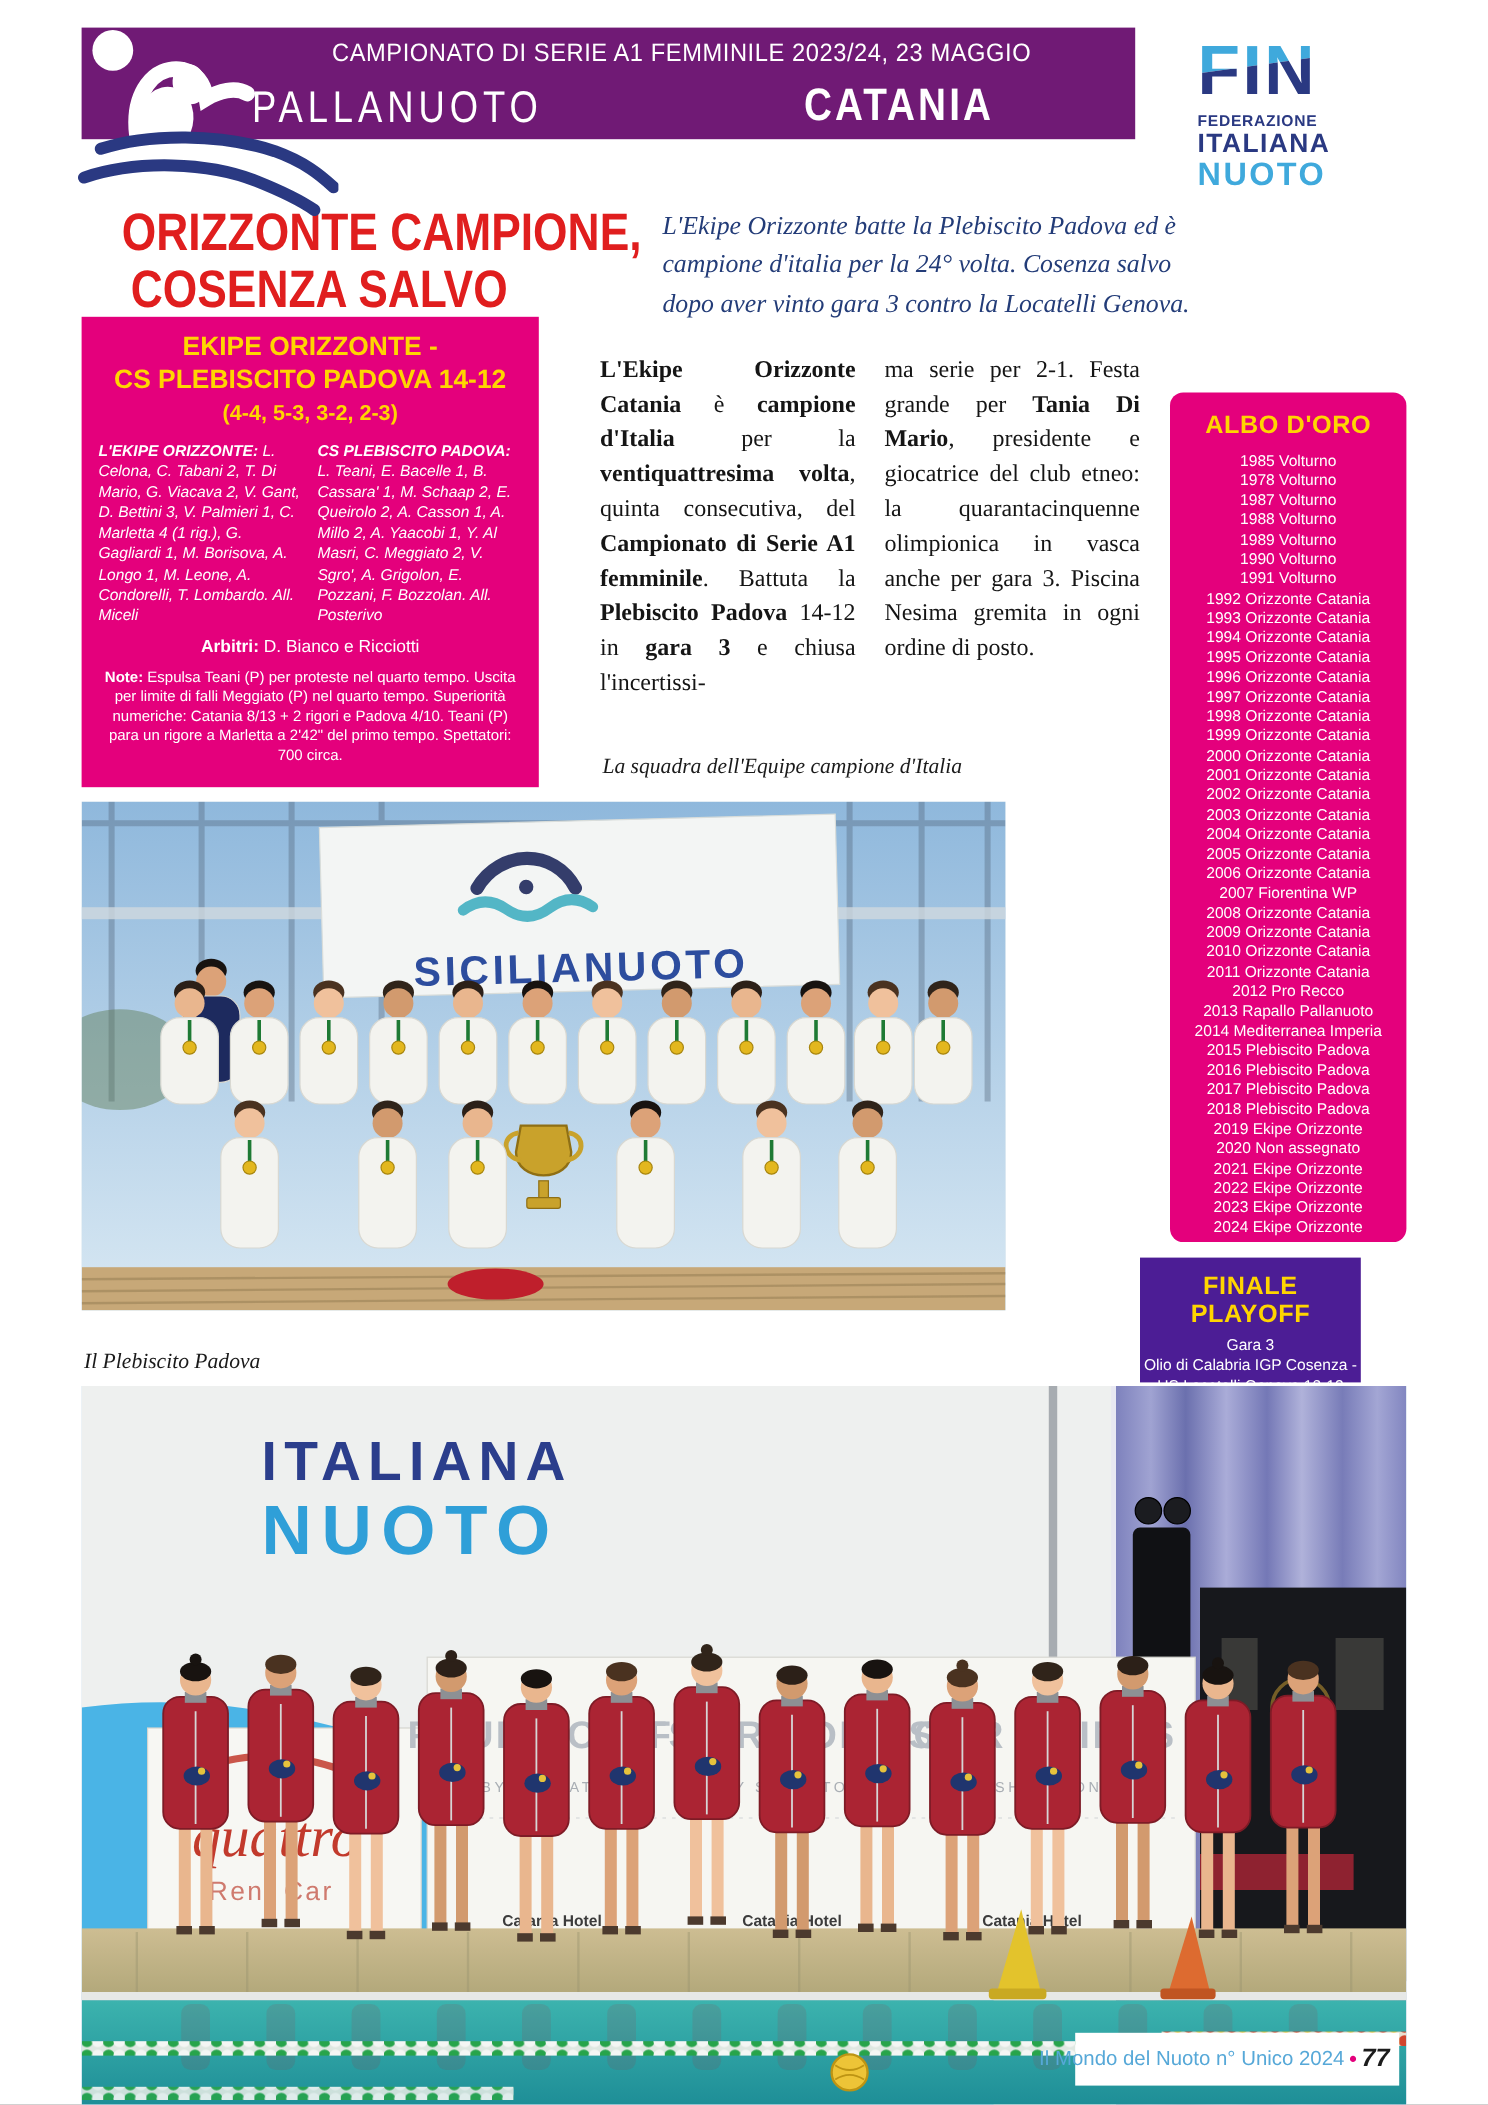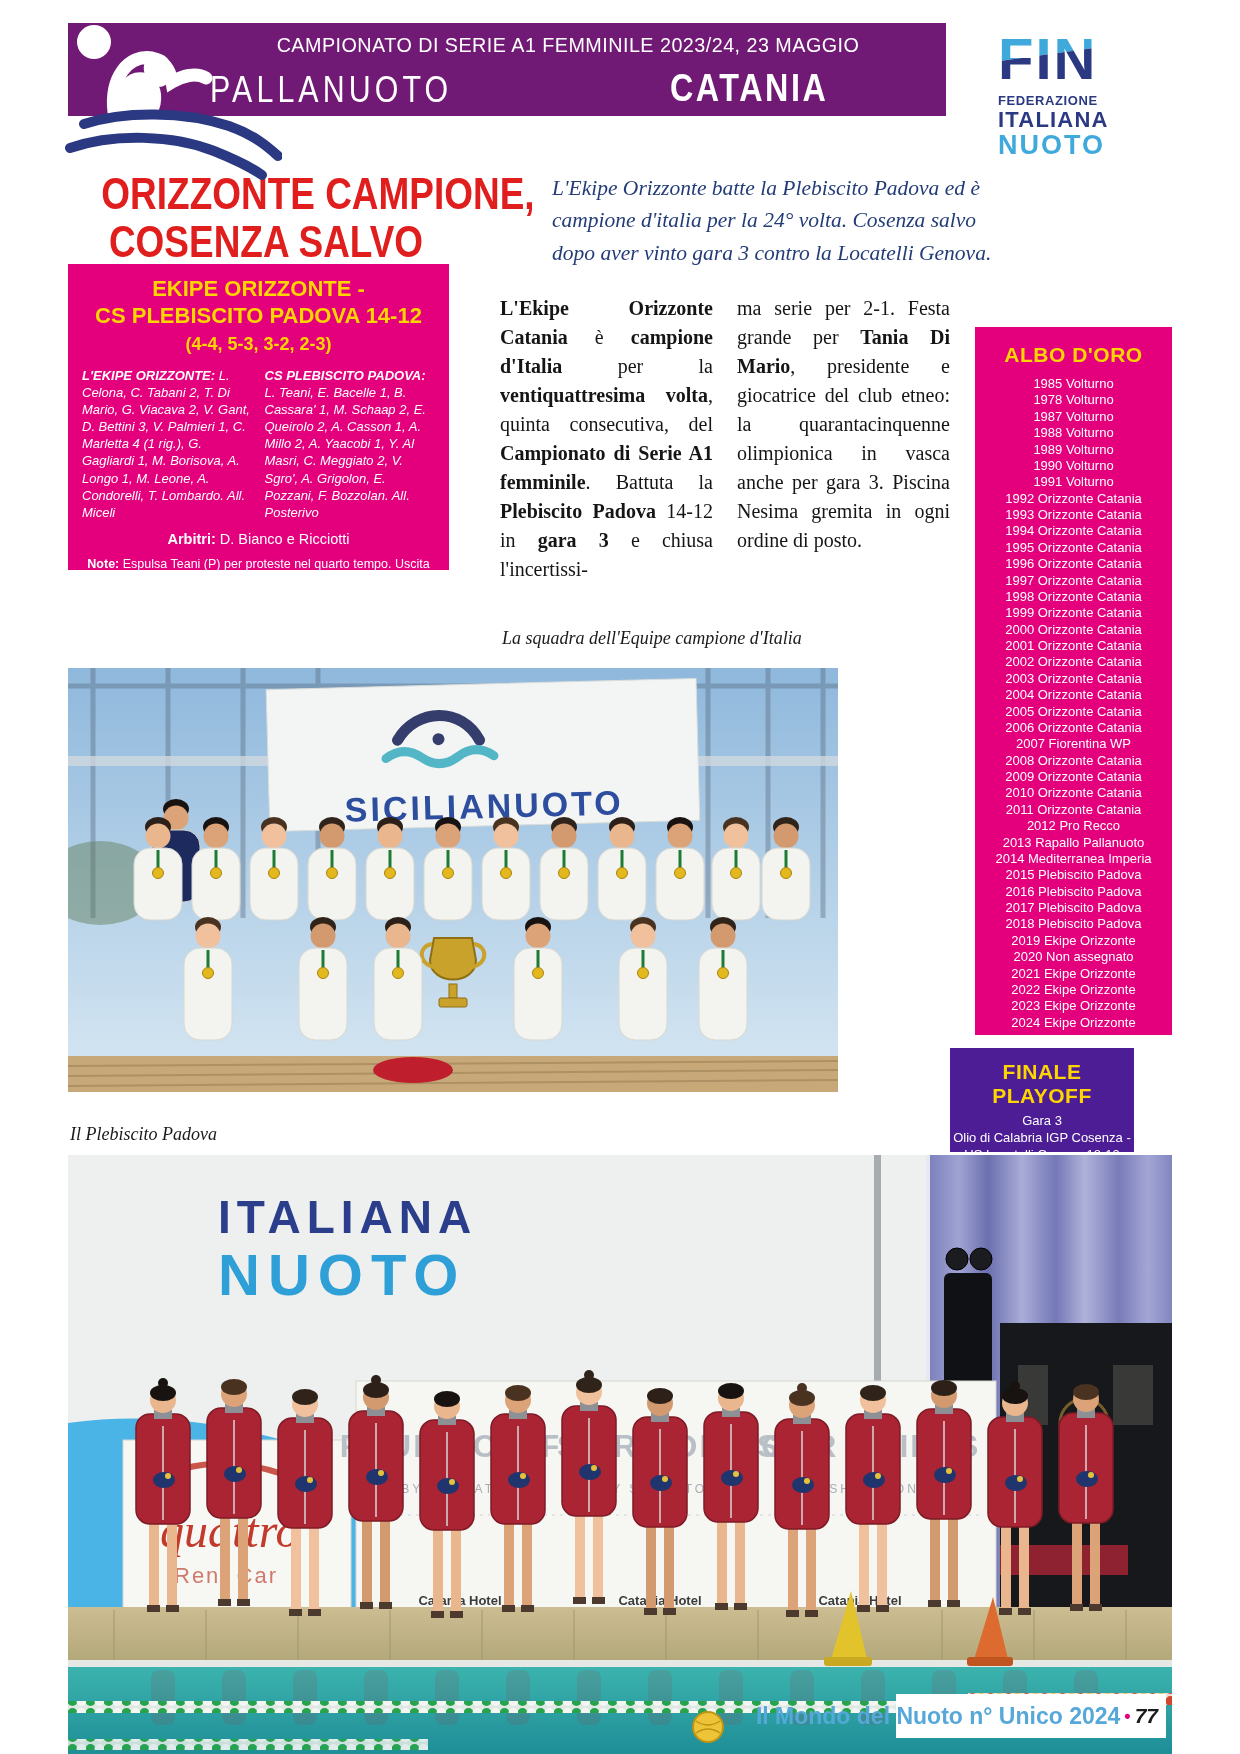--- a/index.html
+++ b/index.html
@@ -26,56 +26,56 @@
   .fin-w2{color:#2a3982;font-weight:bold;font-size:22px;letter-spacing:1.2px;line-height:1.05;}
   .fin-w3{color:#3fa9dc;font-weight:bold;font-size:27px;letter-spacing:2px;line-height:1.05;}
 
   
   .headline{left:70px;top:170px;width:392px;text-align:center;color:#e01e1e;font-weight:bold;
             font-size:44px;line-height:1.08;transform:scaleX(.84);transform-origin:center top;white-space:nowrap;}
   .standfirst{left:552px;top:172px;width:470px;font-family:"Liberation Serif",serif;font-style:italic;
             font-size:21.5px;line-height:1.5;color:#233c78;}
 
   
-  .match-box{left:68px;top:264px;width:381px;height:306px;background:#e4007c;color:#fff;
+  .match-box{left:68px;top:264px;width:381px;height:392px;background:#e4007c;color:#fff;
              text-align:center;padding:12px 14px;box-sizing:border-box;}
   .mb-title{color:#ffd500;font-weight:bold;font-size:22px;line-height:1.22;}
   .mb-partials{color:#ffd500;font-weight:bold;font-size:18px;margin-top:4px;}
   .mb-rosters{display:flex;gap:12px;margin-top:12px;text-align:left;font-size:13px;line-height:1.32;}
   .mb-roster{flex:1;font-style:italic;}
   .mb-arbitri{margin-top:10px;font-size:14.5px;}
   .mb-note{margin-top:9px;font-size:12.5px;line-height:1.3;}
 
   
   .article-col{font-family:"Liberation Serif",serif;font-size:20px;line-height:1.45;
                text-align:justify;color:#151515;}
   #col1{left:500px;top:294px;width:213px;}
   #col2{left:737px;top:294px;width:213px;}
 
   .caption{font-family:"Liberation Serif",serif;font-style:italic;font-size:18px;color:#1a1a1a;}
   #caption1{left:502px;top:628px;}
   #caption2{left:70px;top:1124px;}
 
   
-  .albo{left:975px;top:327px;width:197px;height:708px;background:#e4007c;text-align:center;}
+  .albo{left:975px;top:327px;width:197px;height:708px;background:#e4007c;text-align:center;border-radius:11px;}
   .albo-title{color:#ffd500;font-size:21px;font-weight:bold;margin-top:16px;letter-spacing:.5px;}
   .albo-list{margin-top:9px;color:#fff;font-size:13px;line-height:1.26;}
   .finale{left:950px;top:1048px;width:184px;height:104px;background:#4c1d95;text-align:center;}
   .finale-title{color:#ffd500;font-size:21px;font-weight:bold;margin-top:12px;letter-spacing:.5px;}
   .finale-lines{margin-top:5px;color:#fff;font-size:13px;line-height:1.3;}
 
   
   .photo{overflow:hidden;background:#cfe0ec;}
   #photo1{left:68px;top:668px;width:770px;height:424px;}
   #photo2{left:68px;top:1155px;width:1104px;height:599px;}
 
   
   .footer{left:896px;top:1694px;width:270px;height:44px;background:#fff;display:flex;
           align-items:center;justify-content:flex-end;padding-right:8px;box-sizing:border-box;z-index:5;}
-  .footer-mag{color:#56a8d8;font-size:23px;white-space:nowrap;font-weight:bold;}
+  .footer-mag{color:#56a8d8;font-size:17px;white-space:nowrap;}
   .footer-dot{color:#e4007c;margin:0 4px;font-size:18px;font-weight:bold;}
   .footer-num{color:#1c1c1c;font-weight:bold;font-style:italic;font-size:21px;}
 </style>
 </head>
 <body>
 
 <div class="page">
 
   <div class="abs banner">
     <div class="abs kicker">CAMPIONATO DI SERIE A1 FEMMINILE 2023/24, 23 MAGGIO</div>

